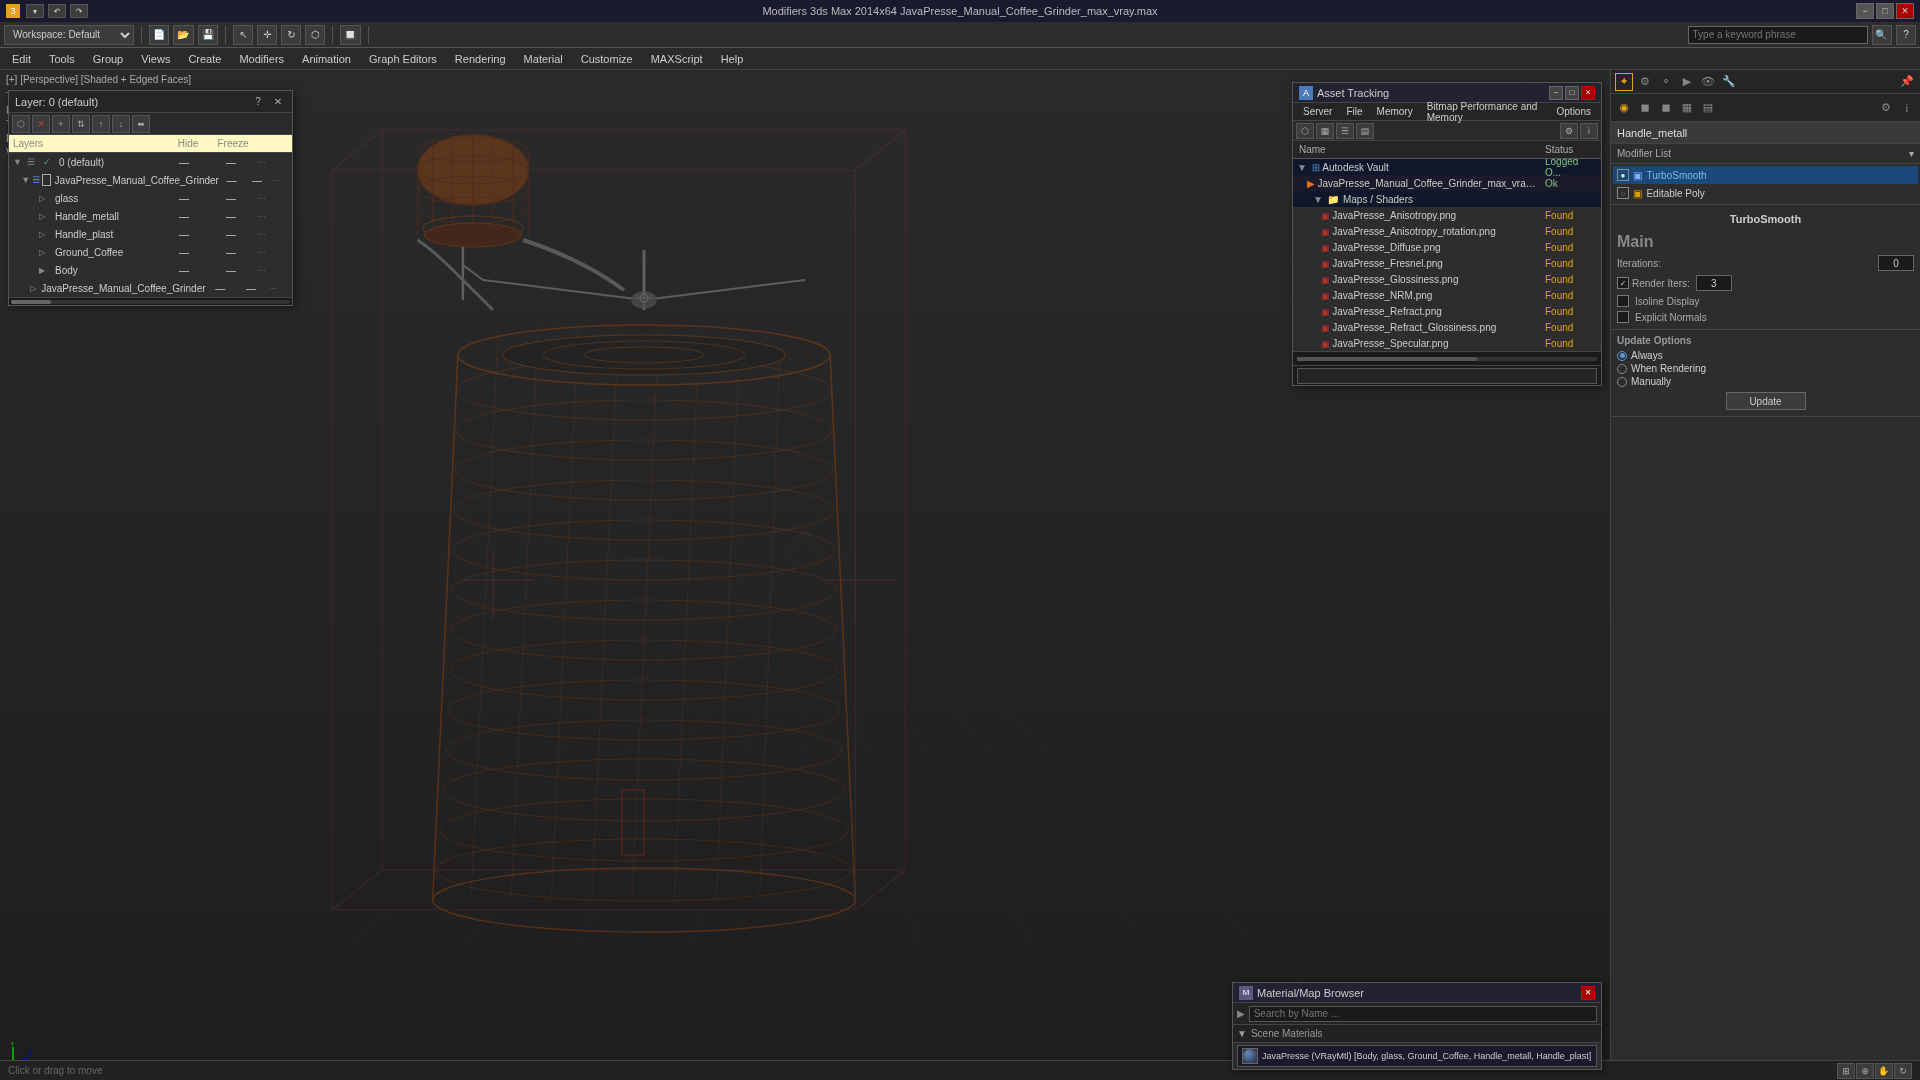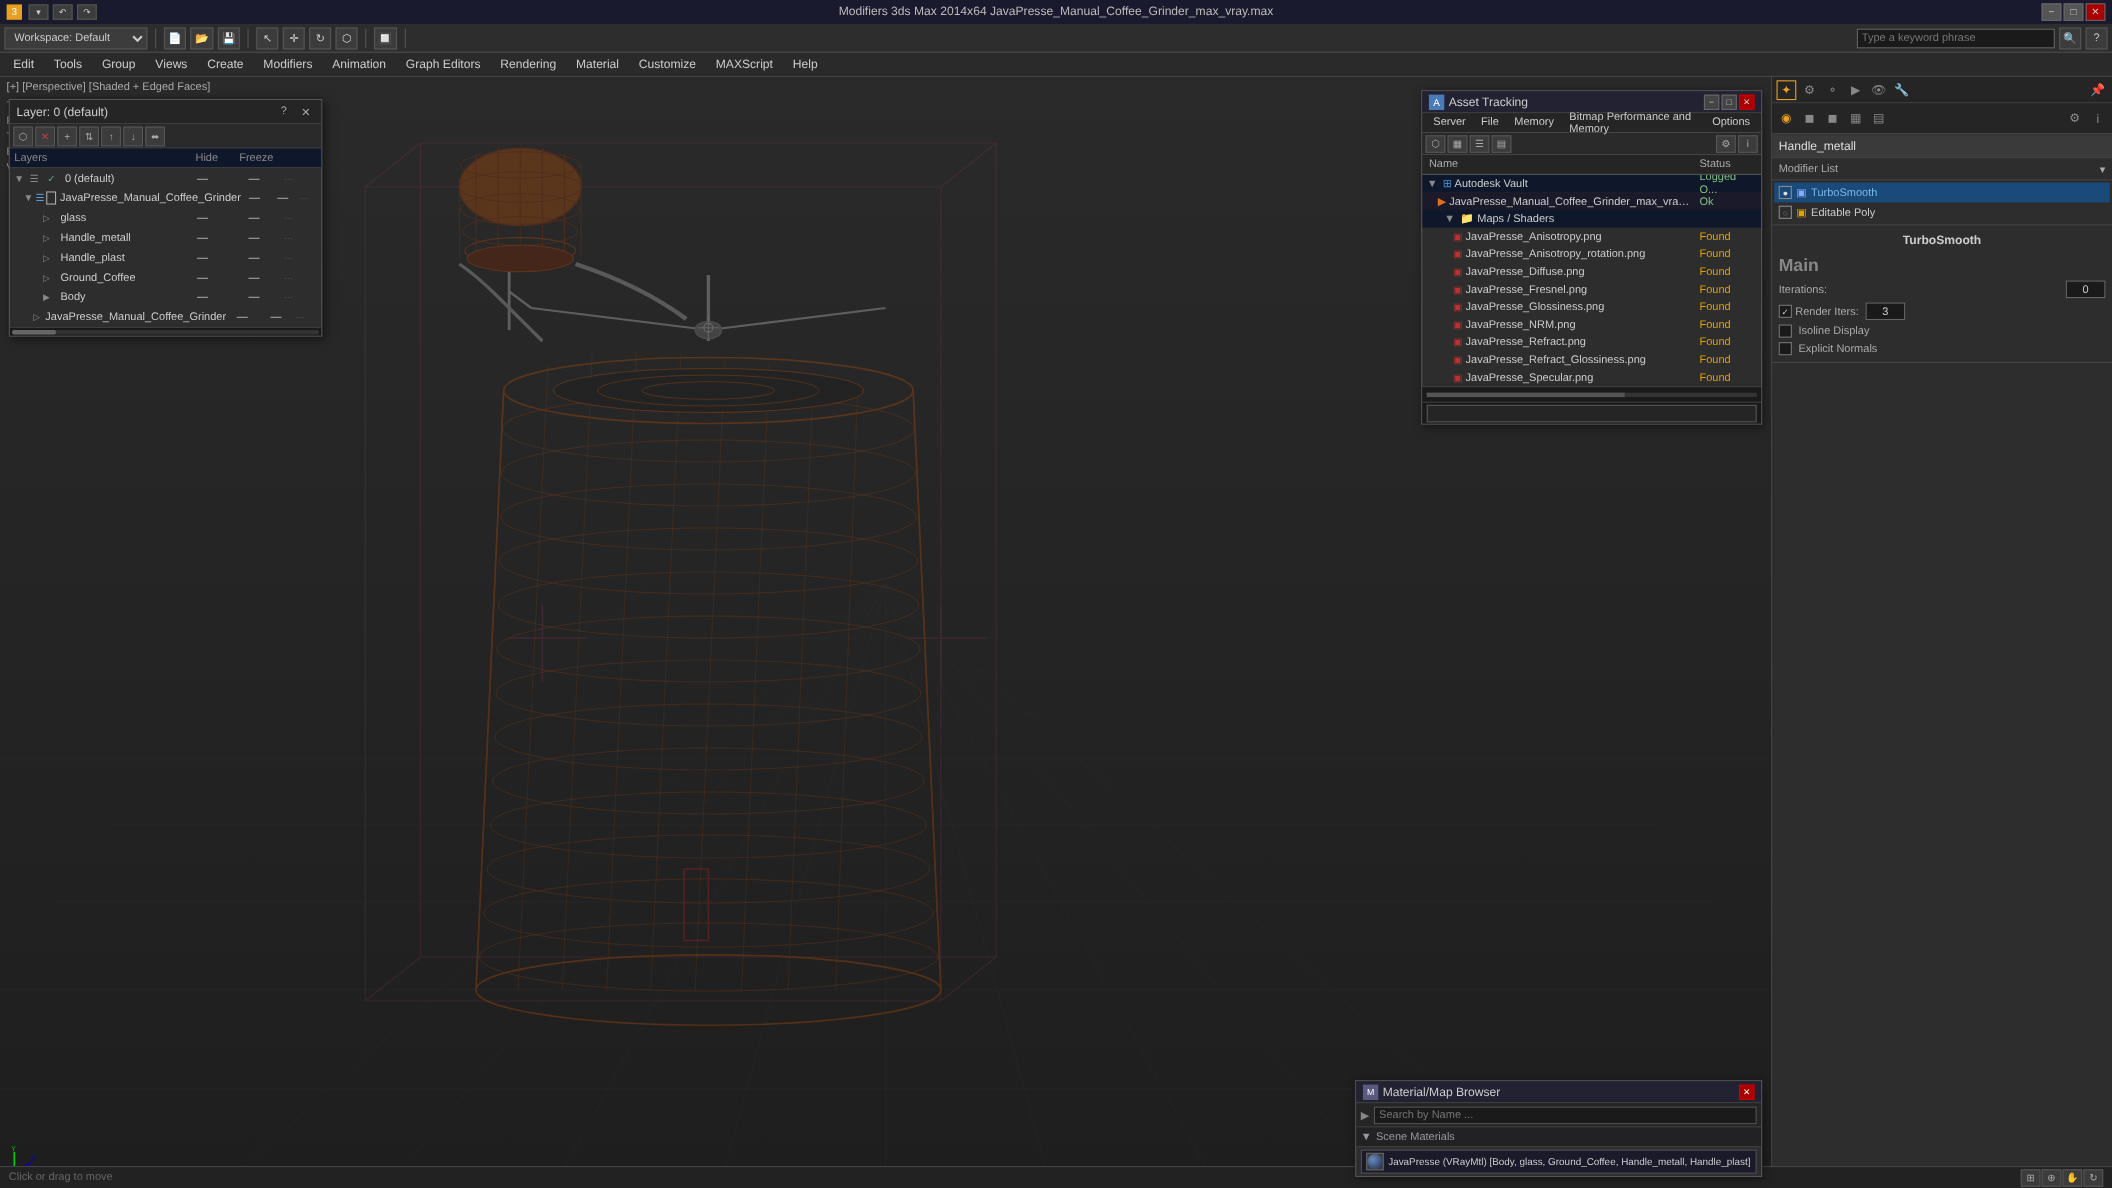--- a/index.html
+++ b/index.html
@@ -385,21 +385,21 @@
       border: 1px solid #555;
       color: #aaa;
       font-size: 9px;
       cursor: pointer;
       display: flex;
       align-items: center;
       justify-content: center;
     }
     .layers-col-headers {
       height: 18px;
-      background: #0f172a;
+      background: #fef9c3;
       display: flex;
       align-items: center;
       padding: 0 4px;
       font-size: 10px;
       color: #888;
       border-bottom: 1px solid #444;
     }
     .col-layers { flex: 1; }
     .col-hide { width: 40px; text-align: center; }
     .col-freeze { width: 50px; text-align: center; }
@@ -988,20 +988,36 @@
       <span class="ts-checkbox"></span>
       <span class="ts-label">Isoline Display</span>
     </div>
     <div class="ts-row">
       <span class="ts-checkbox"></span>
       <span class="ts-label">Explicit Normals</span>
     </div>
   </div>
 
 
+  <div class="param-section">
+    <div class="param-section-title">Update Options</div>
+    <div class="radio-row">
+      <span class="radio-btn checked"></span>
+      <span>Always</span>
+    </div>
+    <div class="radio-row">
+      <span class="radio-btn"></span>
+      <span>When Rendering</span>
+    </div>
+    <div class="radio-row">
+      <span class="radio-btn"></span>
+      <span>Manually</span>
+    </div>
+    <div class="update-btn">Update</div>
+  </div>
 </div>
 
 <div id="layers-panel">
   <div class="layers-header">
     <span class="layers-header-title">Layer: 0 (default)</span>
     <div class="layers-header-controls">
       <span class="layers-ctrl-btn">?</span>
       <span class="layers-ctrl-btn">✕</span>
     </div>
   </div>

